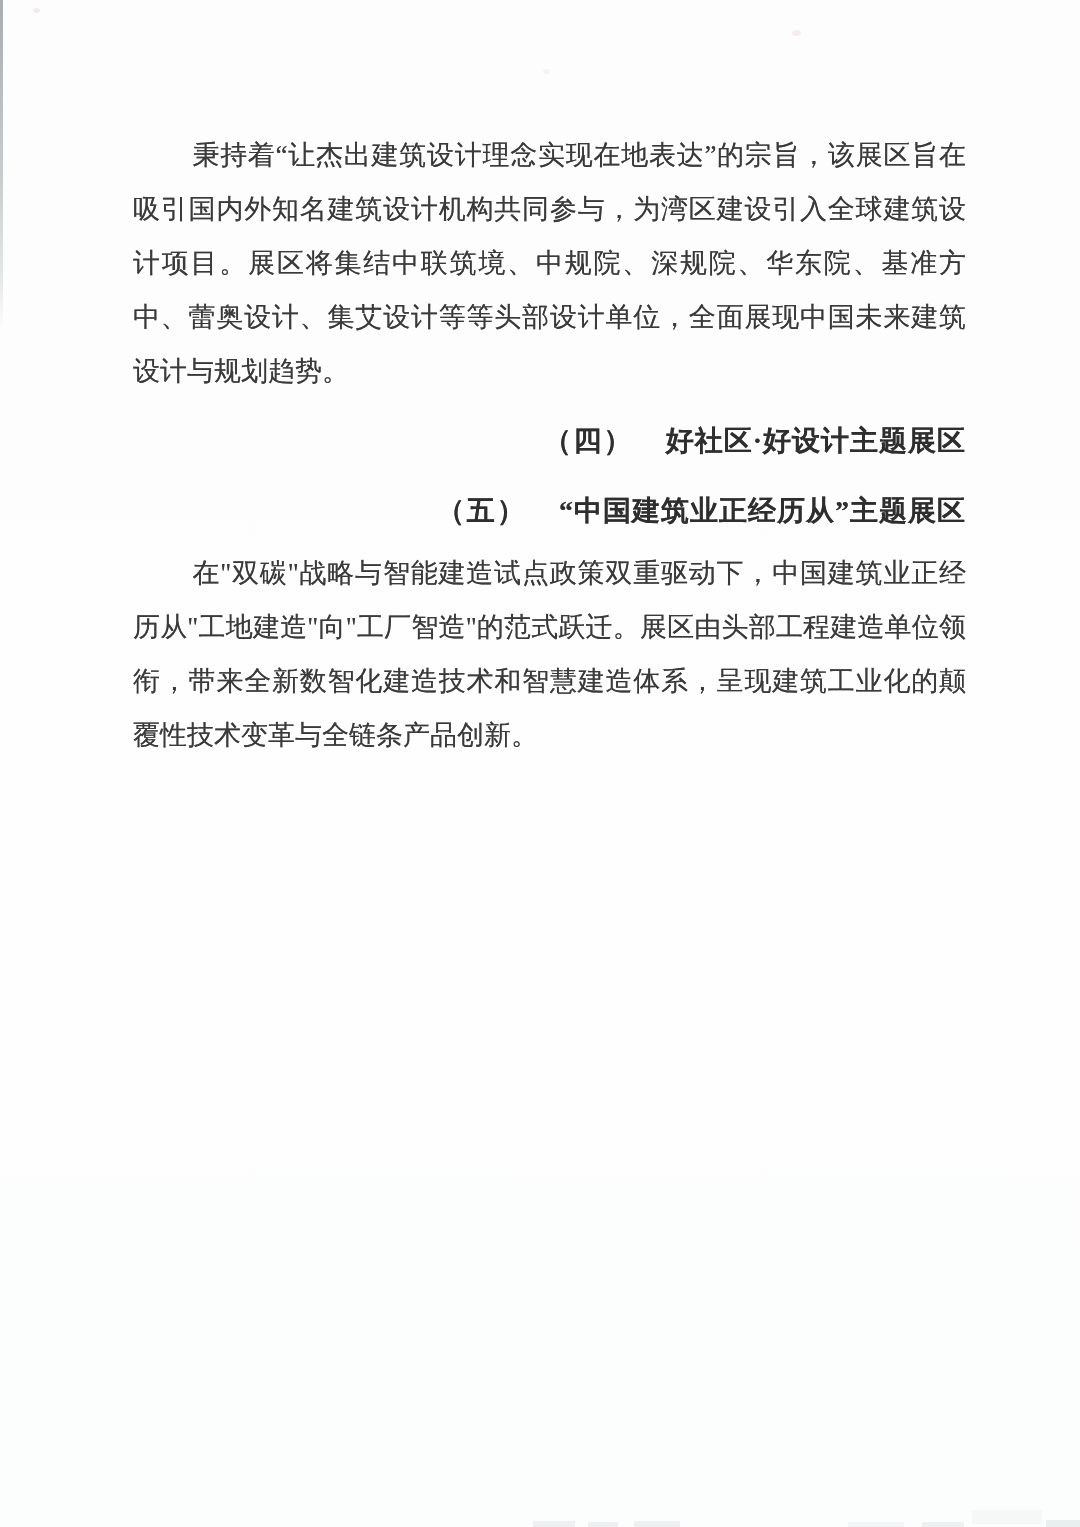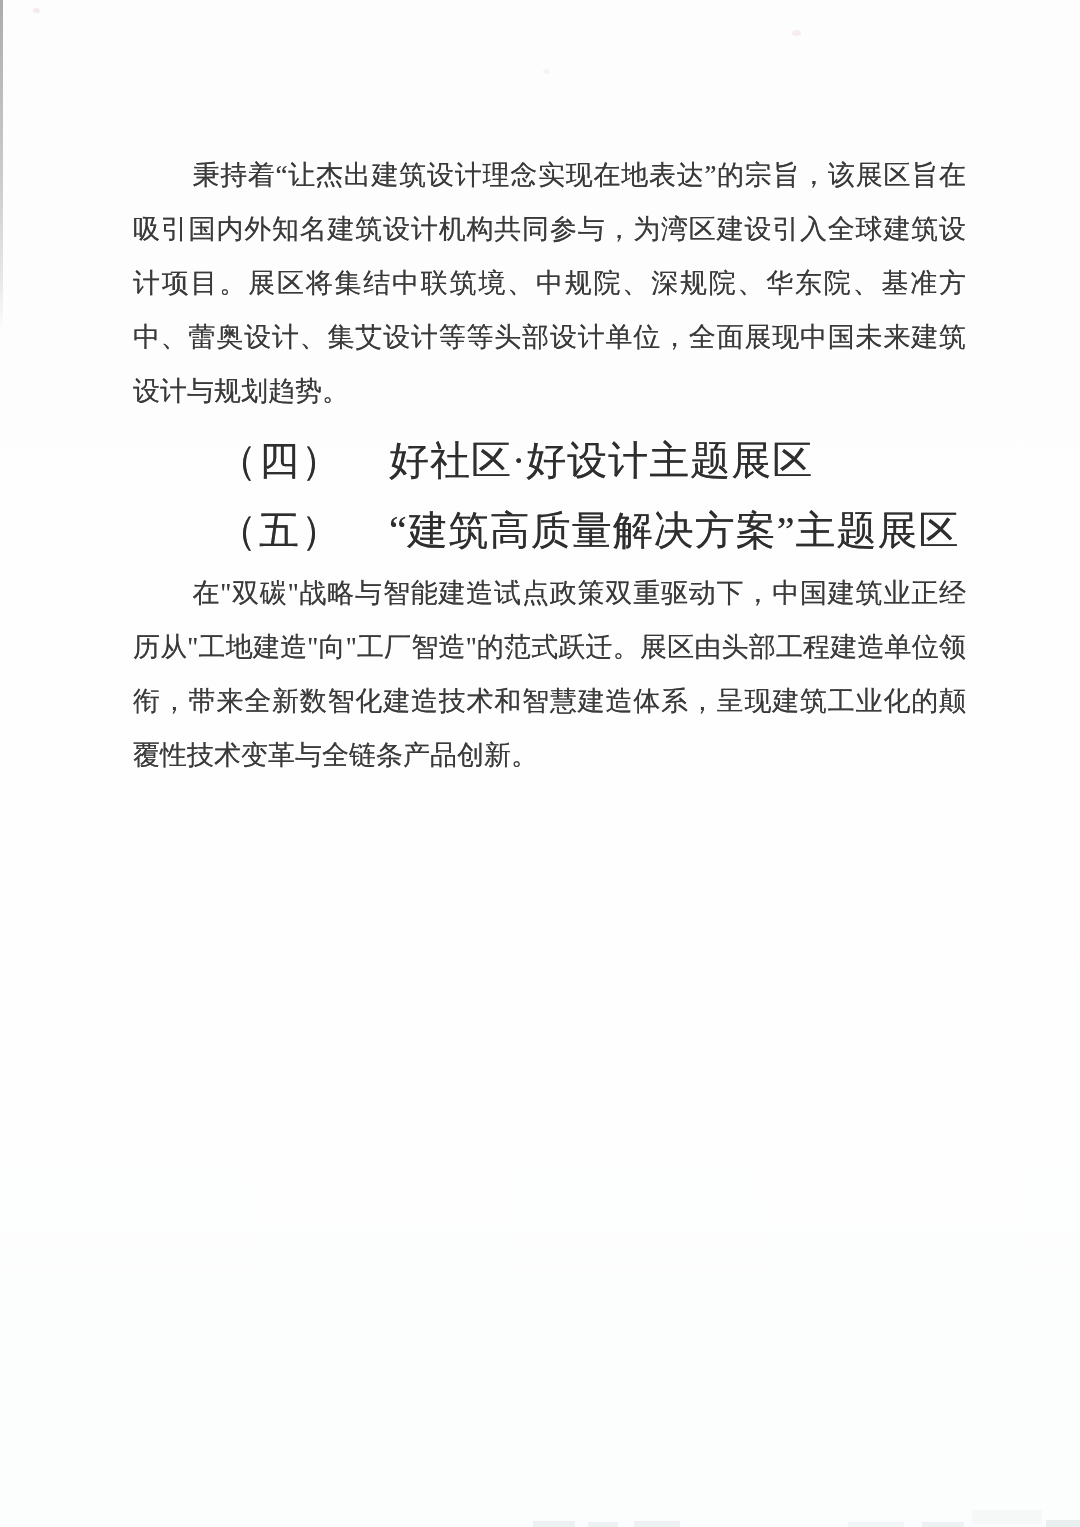--- a/index.html
+++ b/index.html
@@ -15,41 +15,41 @@
     font-family: "Liberation Serif", "DejaVu Serif", serif;
   }
   .page {
     position: absolute;
     inset: 0;
     background: linear-gradient(180deg, #fdfdfe 0%, #fefefe 60%, #fcfdfd 100%);
   }
   .content {
     position: absolute;
     left: 133px;
-    top: 148px;
+    top: 128px;
     width: 833px;
     color: #3a3a3a;
     font-size: 27px;
     line-height: 54px;
     text-align: justify;
     text-justify: inter-ideograph;
     text-shadow: 0 0 0.6px rgba(70,70,70,0.75);
   }
   p.paragraph {
     margin: 0;
     text-indent: 2.2em;
   }
   h2.section-heading {
     margin: 16px 0 8px 0;
-    font-size: 40px;
-    font-weight: normal;
+    font-size: 28px;
+    font-weight: bold;
     color: #2e2e2e;
     line-height: 54px;
     text-indent: 2.1em;
-    text-align: left;
+    text-align: right;
   }
   h2.section-heading .heading-number {
     margin-right: 1.15em;
     letter-spacing: 2px;
   }
   h2.section-heading .heading-title {
     letter-spacing: 1px;
   }
   
   .edge-line {
@@ -85,21 +85,21 @@
 
 <div class="page">
   <div class="edge-line"></div>
   <div class="speck s1"></div>
   <div class="speck s2"></div>
   <div class="speck s3"></div>
 
   <div class="content">
       <p class="paragraph">秉持着“让杰出建筑设计理念实现在地表达”的宗旨，该展区旨在吸引国内外知名建筑设计机构共同参与，为湾区建设引入全球建筑设计项目。展区将集结中联筑境、中规院、深规院、华东院、基准方中、蕾奥设计、集艾设计等等头部设计单位，全面展现中国未来建筑设计与规划趋势。</p>
       <h2 class="section-heading"><span class="heading-number">（四）</span><span class="heading-title">好社区·好设计主题展区</span></h2>
-      <h2 class="section-heading"><span class="heading-number">（五）</span><span class="heading-title">“建筑高质量解决方案”主题展区</span></h2>
+      <h2 class="section-heading"><span class="heading-number">（五）</span><span class="heading-title">“中国建筑业正经历从”主题展区</span></h2>
       <p class="paragraph">在"双碳"战略与智能建造试点政策双重驱动下，中国建筑业正经历从"工地建造"向"工厂智造"的范式跃迁。展区由头部工程建造单位领衔，带来全新数智化建造技术和智慧建造体系，呈现建筑工业化的颠覆性技术变革与全链条产品创新。</p>
     </div>
 
   <div class="smudge m1"></div>
   <div class="smudge m2"></div>
   <div class="smudge m3"></div>
   <div class="smudge m4"></div>
   <div class="smudge m5"></div>
   <div class="smudge m7"></div>
   <div class="smudge m9"></div>

